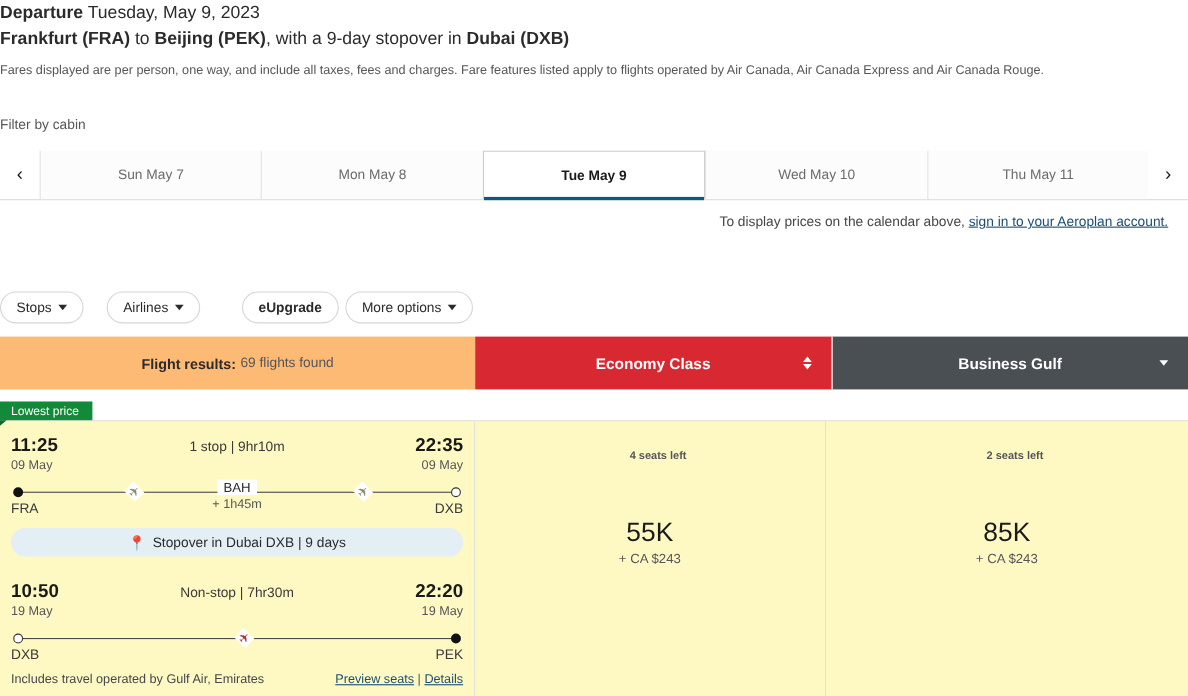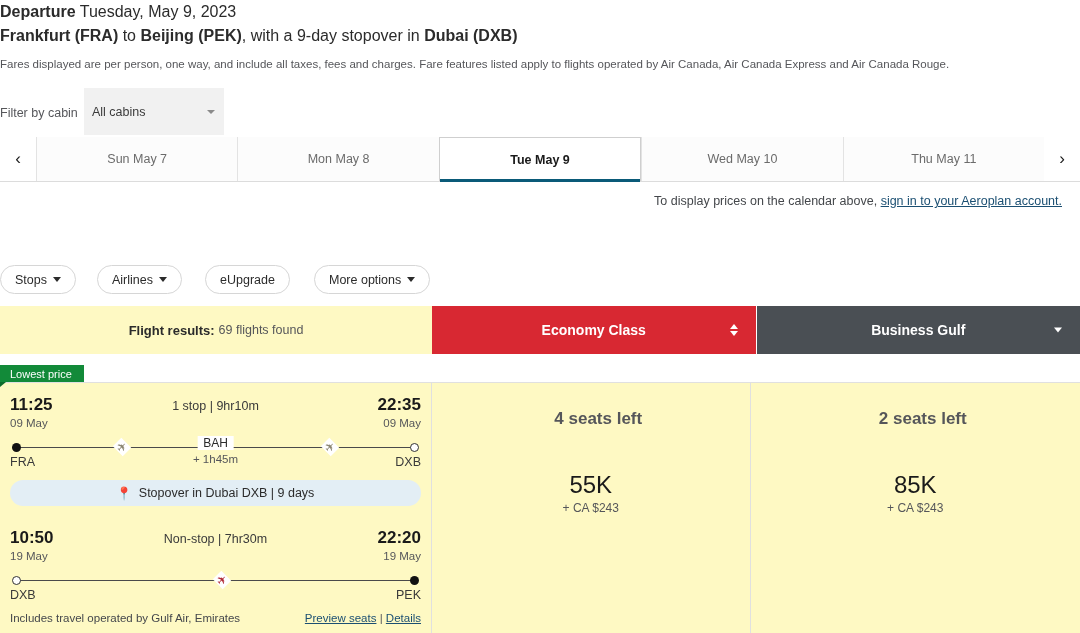--- a/index.html
+++ b/index.html
@@ -69,21 +69,21 @@
     border-right: 4px solid transparent; border-top: 5px solid #2b2b2b; }
   .sortwrap { position: absolute; right: 0; top: 3px; display: flex; align-items: baseline; }
   .sortlbl { font-size: 12.5px; color: #55565a; margin-right: 8px; }
   .sortval { font-size: 13.5px; color: #1a1a1a; border-bottom: 1px solid #dcdcdc;
     width: 152px; padding-bottom: 4px; position: relative; cursor: pointer; }
   .sortval .caret-dn { position: absolute; right: 2px; top: 5px; border-top-color:#9a9a9a;
      border-left-width:3.5px; border-right-width:3.5px; border-top-width:4px;}
 
   
   .resbar { position: absolute; left: 0; top: 306px; width: 1080px; height: 48px; display: flex; }
-  .res-left { width: 432px; background: #fef9c3; display: flex; align-items: center;
+  .res-left { width: 432px; background: #fdba74; display: flex; align-items: center;
     justify-content: center; font-size: 13px; color: #2b2b2b; }
   .res-left .b { font-weight: bold; margin-right: 4px; }
   .res-left .sub { color: #55565a; font-size: 12.5px; }
   .res-eco, .res-biz { flex: 1; display: flex; align-items: center; justify-content: center;
     color: #fff; font-weight: bold; font-size: 14px; position: relative; cursor: pointer; }
   .res-eco { background: #d82832; }
   .res-biz { background: #4a4f54; border-left: 1px solid #fff; }
   .sorticon { position: absolute; right: 18px; top: 50%; transform: translateY(-50%);
     display: flex; flex-direction: column; gap: 2px; align-items: center; }
   .sorticon i { display: block; width: 0; height: 0; border-left: 4px solid transparent;
@@ -135,21 +135,21 @@
     font-size: 12.5px; color: #2b2b2b; }
   .pin { font-size: 13px; color: #111; line-height: 1; }
 
   .cardfoot { position: absolute; left: 10px; right: 10px; bottom: 9px;
     display: flex; align-items: center; justify-content: space-between; }
   .cardfoot .op { font-size: 11.5px; color: #44474b; }
   .cardfoot .links { font-size: 11.5px; color: #55565a; }
   .cardfoot .links a { color: #1b4f72; text-decoration: underline; }
 
   .seats { position: absolute; left: 15px; right: 0; top: 26px; text-align: center;
-    font-size: 17px; color: #55565a; font-weight: bold; }
+    font-size: 10px; color: #55565a; font-weight: bold; }
   .pts { position: absolute; left: 0; right: 0; top: 88px; text-align: center;
     font-size: 24px; color: #1a1a1a; }
   .cash { position: absolute; left: 0; right: 0; top: 118px; text-align: center;
     font-size: 12px; color: #55565a; }
 </style>
 </head>
 <body>
 
 <div class="page">
 
@@ -161,24 +161,20 @@
     <div class="hdr-line2">
       <span class="b">Frankfurt (FRA)</span>
       <span>to</span>
       <span class="b">Beijing (PEK)</span><span>, with a 9-day stopover in </span><span class="b">Dubai (DXB)</span>
     </div>
     <div class="hdr-note">Fares displayed are per person, one way, and include all taxes, fees and charges. Fare features listed apply to flights operated by Air Canada, Air Canada Express and Air Canada Rouge.</div>
   </div>
 
   <div class="cabinrow">
     <span class="cabin-label">Filter by cabin</span>
-  </div>
-  <div class="cabin-select">
-    <span>All cabins</span>
-    <span class="cabin-caret"></span>
   </div>
 
   <div class="tabs">
     <div class="tab-arrow">‹</div>
     <div class="tab">Sun May 7</div>
     <div class="tab">Mon May 8</div>
     <div class="tab active">Tue May 9</div>
     <div class="tab">Wed May 10</div>
     <div class="tab">Thu May 11</div>
     <div class="tab-arrow">›</div>
@@ -190,21 +186,21 @@
 
   <div class="filterrow">
     <div class="pill" style="left:0;">
       <span>Stops</span>
       <span class="caret-dn"></span>
     </div>
     <div class="pill" style="left:97px;">
       <span>Airlines</span>
       <span class="caret-dn"></span>
     </div>
-    <div class="pill" style="left:205px;">
+    <div class="pill" style="left:220px;font-weight:bold;">
       <span>eUpgrade</span>
     </div>
     <div class="pill" style="left:314px;">
       <span>More options</span>
       <span class="caret-dn"></span>
     </div>
   </div>
 
   <div class="resbar">
     <div class="res-left">

